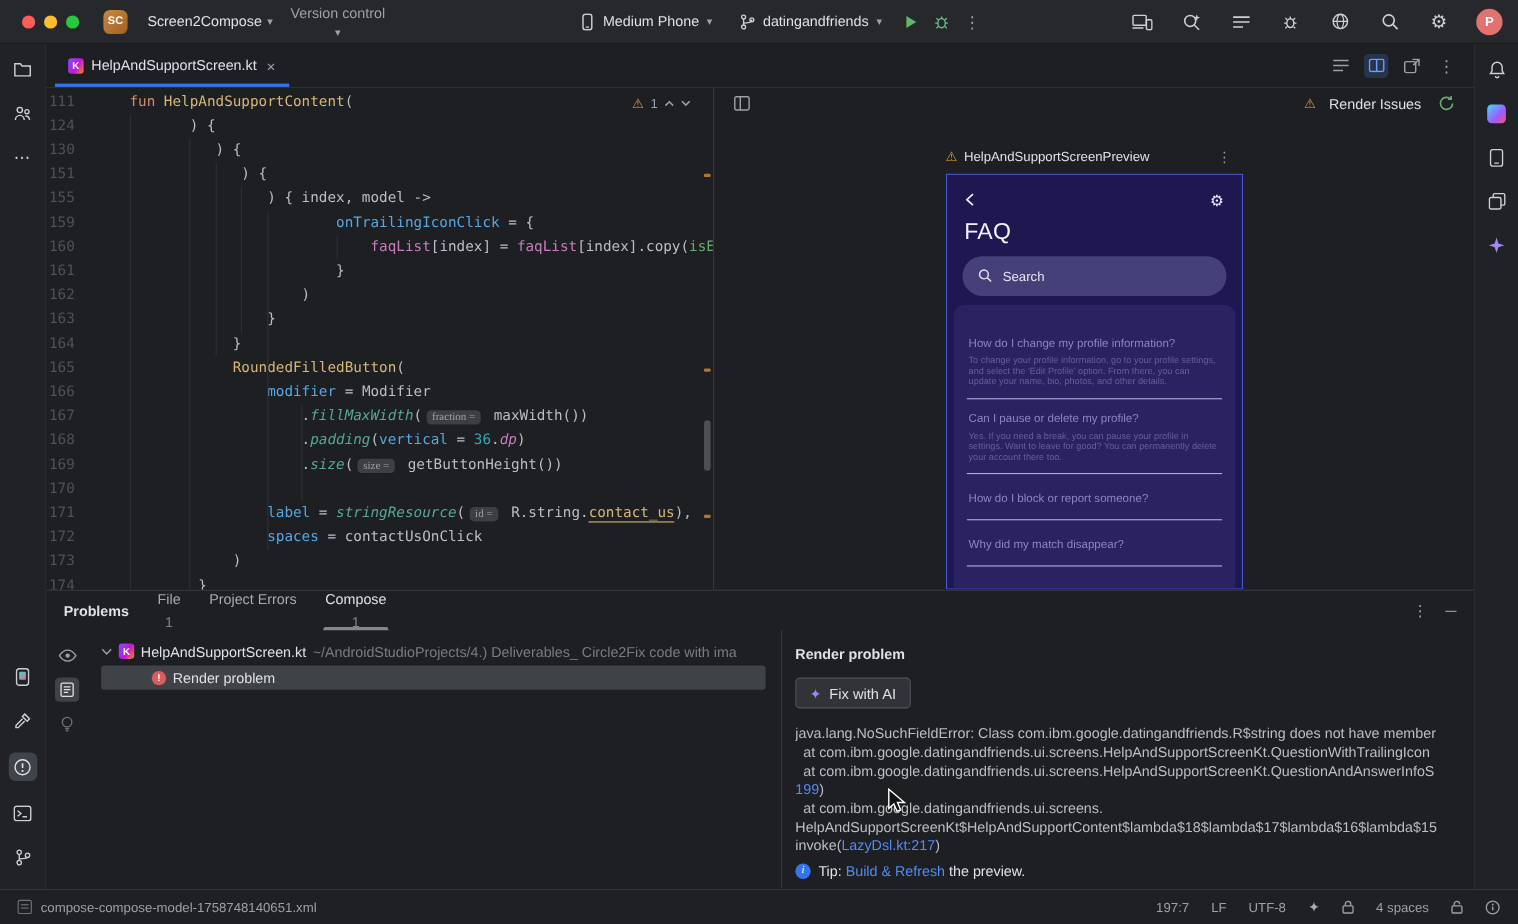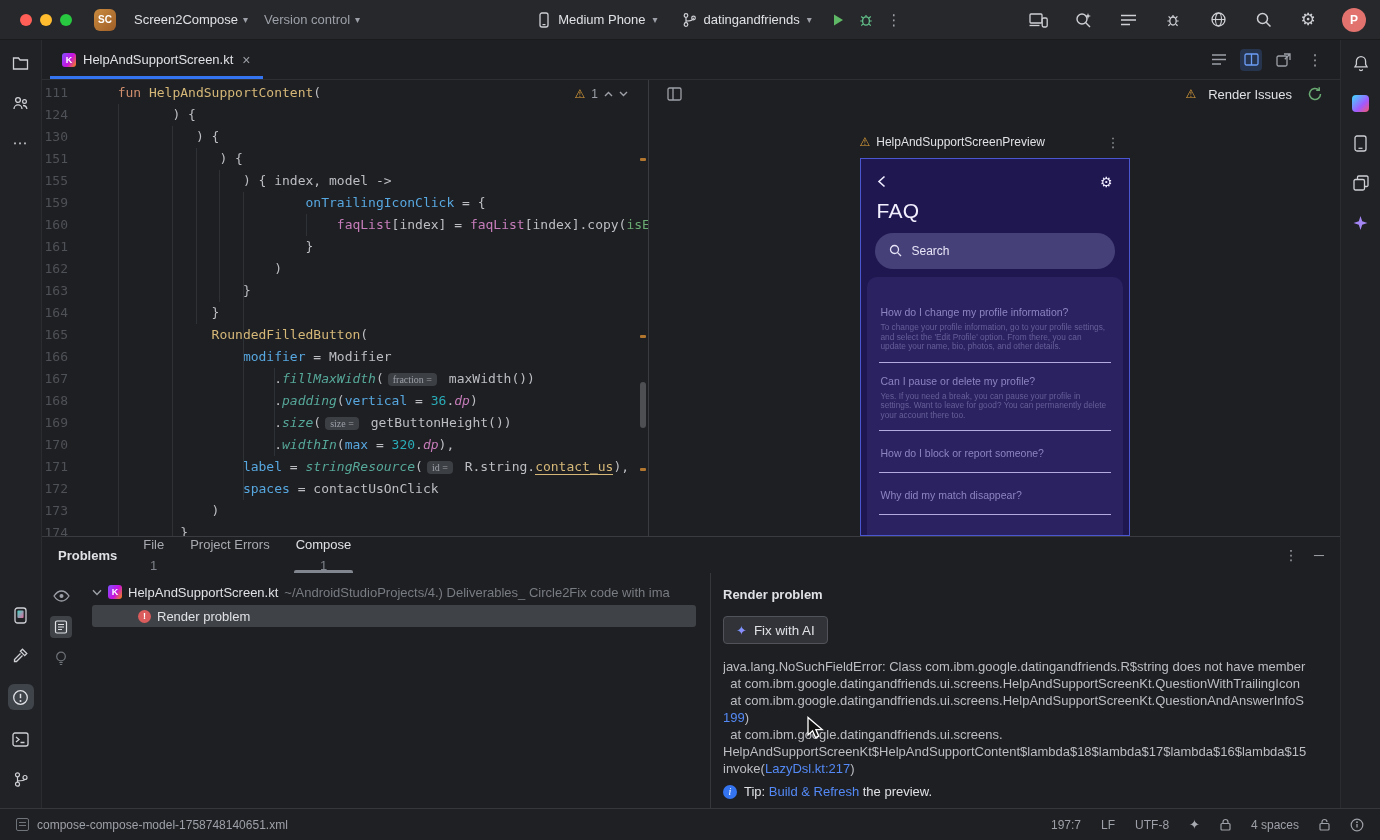--- a/index.html
+++ b/index.html
@@ -8,21 +8,21 @@
        font-family:"Liberation Sans",sans-serif;font-size:13px;overflow:hidden;}
 
   
   .titlebar{height:40px;background:#26282b;border-bottom:1px solid #1a1b1d;display:flex;align-items:center;padding:0 14px 0 20px;}
   .lights{display:flex;gap:8px;margin-right:22px;}
   .light{width:12px;height:12px;border-radius:50%;}
   .light.red{background:#ff5f57}.light.yellow{background:#febc2e}.light.green{background:#28c840}
   .app-badge{width:22px;height:22px;border-radius:6px;background:linear-gradient(135deg,#c98a3e,#a05f27);
              color:#fff;font-weight:bold;font-size:10px;display:flex;align-items:center;justify-content:center;margin-right:10px;}
   .tb-menu{display:flex;align-items:center;gap:5px;padding:4px 8px;border-radius:4px;color:#dfe1e5;}
-  .tb-menu.dim{color:#9da0a8;}
+  .tb-menu.dim{color:#9da0a8;flex-direction:column;}
   .chev{color:#9da0a8;font-size:10px;}
   .tb-center{display:flex;align-items:center;margin-left:160px;gap:6px;}
   .tb-widget{display:flex;align-items:center;gap:7px;padding:5px 9px;border-radius:4px;}
   .tb-right{margin-left:auto;display:flex;align-items:center;gap:23px;}
   .icon-btn{display:flex;align-items:center;justify-content:center;width:22px;height:22px;}
   .avatar{width:24px;height:24px;border-radius:50%;background:#e2726e;color:#fff;font-weight:bold;font-size:12px;
           display:flex;align-items:center;justify-content:center;}
   svg{display:block}
 
   
@@ -335,21 +335,21 @@
               <div class="code-line"><span class="ln">160</span><span class="lc"><span>                              </span><span class="tk-pr">faqList</span><span>[index] = </span><span class="tk-pr">faqList</span><span>[index].copy(</span><span class="tk-gr">isE</span></span></div>
               <div class="code-line"><span class="ln">161</span><span class="lc"><span>                          }</span></span></div>
               <div class="code-line"><span class="ln">162</span><span class="lc"><span>                      )</span></span></div>
               <div class="code-line"><span class="ln">163</span><span class="lc"><span>                  }</span></span></div>
               <div class="code-line"><span class="ln">164</span><span class="lc"><span>              }</span></span></div>
               <div class="code-line"><span class="ln">165</span><span class="lc"><span>              </span><span class="tk-fn">RoundedFilledButton</span><span>(</span></span></div>
               <div class="code-line"><span class="ln">166</span><span class="lc"><span>                  </span><span class="tk-na">modifier</span><span> = Modifier</span></span></div>
               <div class="code-line"><span class="ln">167</span><span class="lc"><span>                      .</span><span class="tk-call">fillMaxWidth</span><span>(</span><span class="tk-inlay">fraction =</span><span> maxWidth())</span></span></div>
               <div class="code-line"><span class="ln">168</span><span class="lc"><span>                      .</span><span class="tk-call">padding</span><span>(</span><span class="tk-na">vertical</span><span> = </span><span class="tk-num">36</span><span>.</span><span class="tk-ext">dp</span><span>)</span></span></div>
               <div class="code-line"><span class="ln">169</span><span class="lc"><span>                      .</span><span class="tk-call">size</span><span>(</span><span class="tk-inlay">size =</span><span> getButtonHeight())</span></span></div>
-              <div class="code-line"><span class="ln">170</span><span class="lc"><span>                      .</span><span class="tk-call">widthIn</span><span>(</span><span class="tk-na">max</span><span> = </span><span class="tk-num">320</span><span>.</span><span class="tk-ext">dp</span><span>),</span></span></div>
+              <div class="code-line"><span class="ln">170</span></div>
               <div class="code-line"><span class="ln">171</span><span class="lc"><span>                  </span><span class="tk-na">label</span><span> = </span><span class="tk-call">stringResource</span><span>(</span><span class="tk-inlay">id =</span><span> R.string.</span><span class="tk-res">contact_us</span><span>),</span></span></div>
               <div class="code-line"><span class="ln">172</span><span class="lc"><span>                  </span><span class="tk-na">spaces</span><span> = contactUsOnClick</span></span></div>
               <div class="code-line"><span class="ln">173</span><span class="lc"><span>              )</span></span></div>
               <div class="code-line"><span class="ln">174</span><span class="lc"><span>          }</span></span></div>
             </div>
           <div class="inspect-widget">
             <span class="warn-glyph">⚠</span>
             <span>1</span>
             <svg width="9" height="6" viewBox="0 0 9 6">
                 <path d="M1 5 4.5 1.5 8 5" fill="none" stroke="#9da0a8" stroke-width="1.4"></path>

